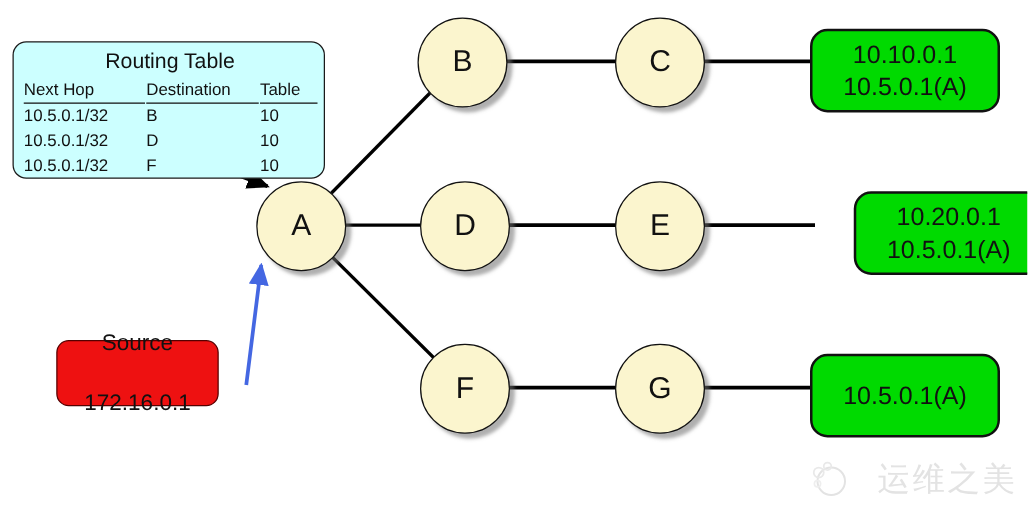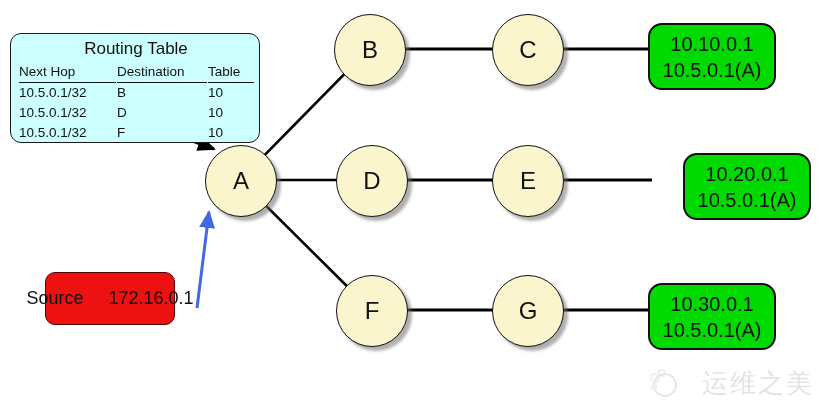--- a/index.html
+++ b/index.html
@@ -67,21 +67,21 @@
     line-height: 20px;
   }
   .rt-header {
     border-bottom: 1px solid #111111;
   }
 
   
   .dest-box {
     position: absolute;
     left: 648px;
-    width: 128px; height: 67px;
+    width: 152px; height: 67px;
     background: #00DA00;
     border: 2px solid #111111;
     border-radius: 14px;
     display: flex;
     flex-direction: column;
     align-items: center;
     justify-content: center;
     font-size: 20px;
     line-height: 26px;
     color: #111111;
@@ -94,20 +94,21 @@
 
   
   .source-box {
     position: absolute;
     left: 45px; top: 272px;
     width: 130px; height: 53px;
     background: #EE1111;
     border: 1.6px solid #550000;
     border-radius: 10px;
     display: flex;
+    flex-direction: column;
     align-items: center;
     justify-content: center;
     font-size: 18px;
     line-height: 23px;
     color: #111111;
     z-index: 2;
     box-sizing: border-box;
     gap: 25px;
   }
 
@@ -201,21 +202,20 @@
 
   <div class="dest-box dest-1">
     <span>10.10.0.1</span>
     <span>10.5.0.1(A)</span>
   </div>
   <div class="dest-box dest-2">
     <span>10.20.0.1</span>
     <span>10.5.0.1(A)</span>
   </div>
   <div class="dest-box dest-3">
-    <span>10.30.0.1</span>
     <span>10.5.0.1(A)</span>
   </div>
 
   <div class="source-box">
     <span>Source</span>
     <span>172.16.0.1</span>
   </div>
 
   <div class="watermark">
     <svg width="36" height="32" viewBox="0 0 36 32">

